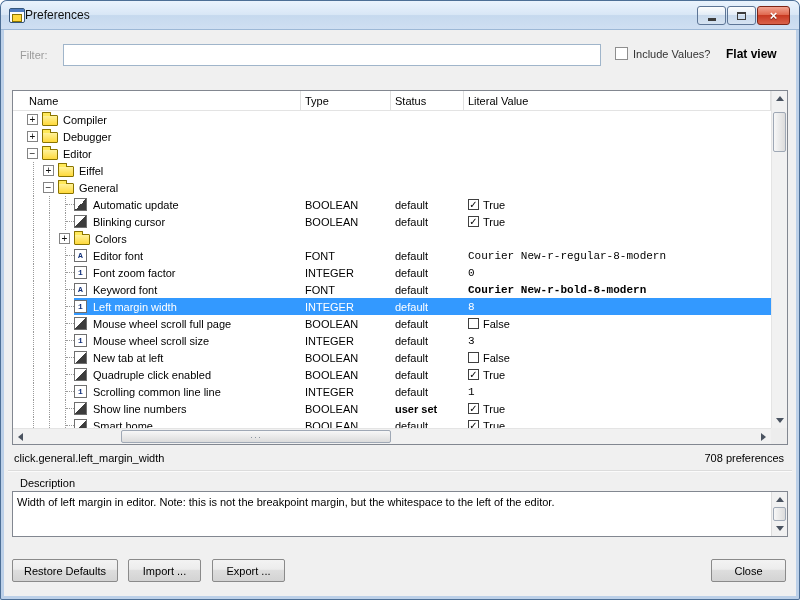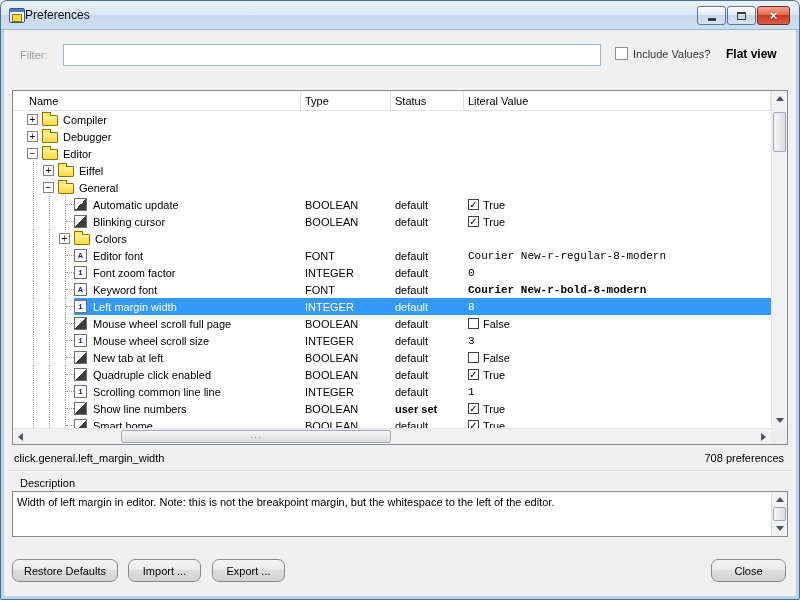--- a/index.html
+++ b/index.html
@@ -104,21 +104,21 @@
   .desc-label{position:absolute;left:20px;top:477px}
   .desc-box{position:absolute;left:12px;top:491px;width:776px;height:46px;background:#fff;border:1px solid #828790}
   .desc-text{position:absolute;left:4px;top:3px;right:22px;line-height:14px}
   .desc-scroll{position:absolute;top:0;right:0;bottom:0;width:16px;background:#f1f1f1;border-left:1px solid #dcdcdc}
   .desc-scroll .up{top:0;left:0}
   .desc-scroll .down{bottom:0;left:0}
   .dthumb{position:absolute;left:1px;right:1px;top:15px;bottom:15px;background:linear-gradient(90deg,#f7f7f7,#dcdcdc);
     border:1px solid #9fa8b5;border-radius:2px}
 
   
-  .btn{position:absolute;top:559px;height:23px;border:1px solid #8a8a8a;border-radius:7px;color:#000;
+  .btn{position:absolute;top:559px;height:23px;border:1px solid #8a8a8a;border-radius:2px;color:#000;
     background:linear-gradient(#f3f3f3,#ececec 45%,#dedede 46%,#d3d3d3);font:11px "Liberation Sans",sans-serif}
   #btn-restore{left:12px;width:106px}
   #btn-import{left:128px;width:73px}
   #btn-export{left:212px;width:73px}
   #btn-close{left:711px;width:75px}
 </style>
 </head>
 <body>
 
 <div class="window">

